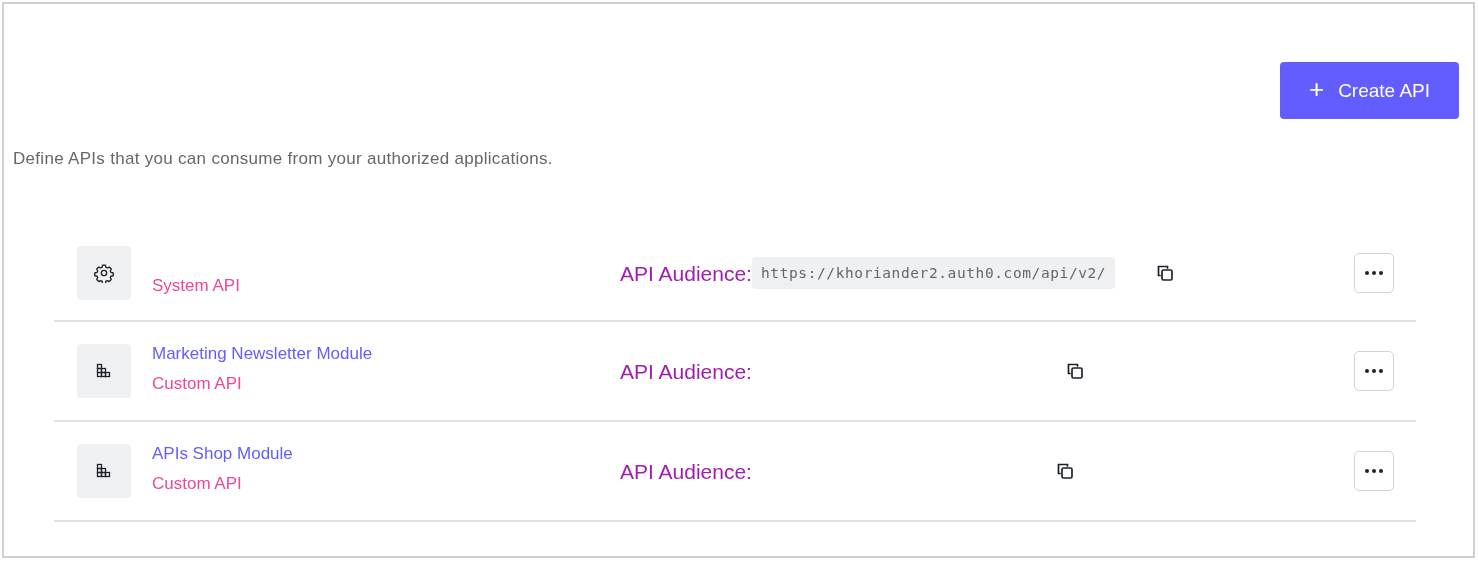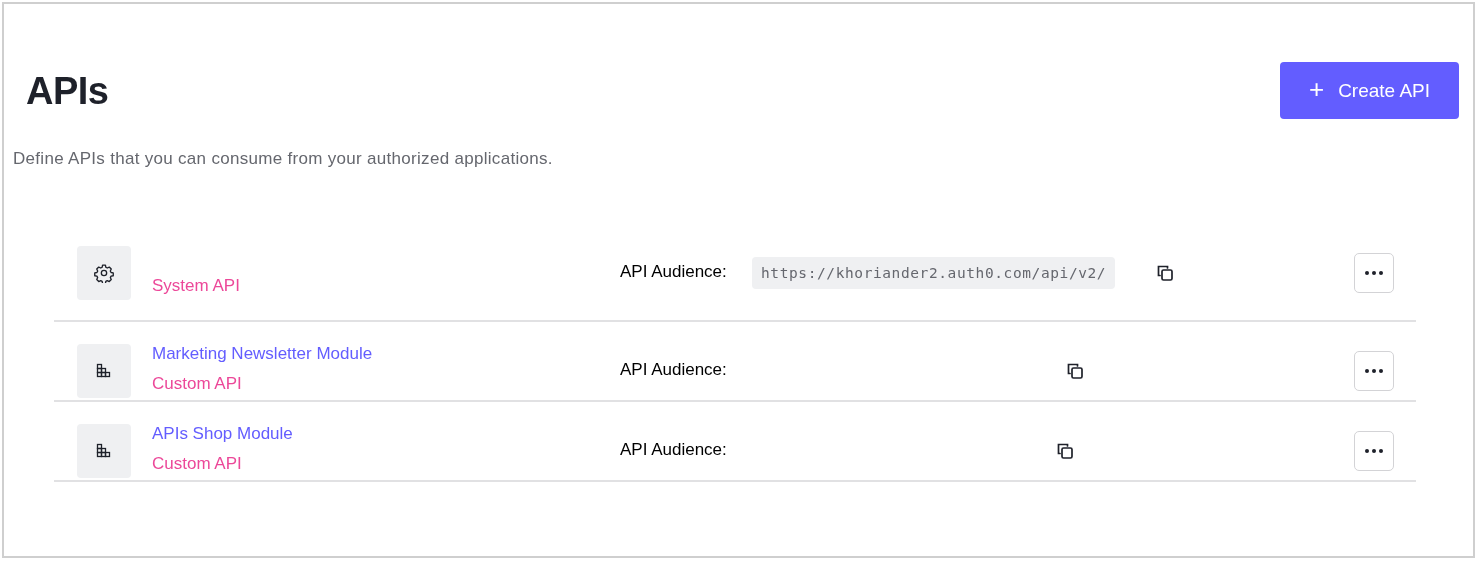--- a/index.html
+++ b/index.html
@@ -19,38 +19,38 @@
     display: flex; align-items: center; justify-content: center; gap: 14px;
     font-family: "Liberation Sans", sans-serif; font-size: 19px; cursor: pointer;
   }
   .create-btn .plus { font-size: 26px; font-weight: 300; line-height: 1; margin-top: -3px; }
   .subtitle {
     position: absolute; left: 9px; top: 145px;
     font-size: 17px; color: #65676e; letter-spacing: 0.3px;
   }
   .api-list { position: absolute; left: 50px; top: 220px; width: 1362px; }
   .api-row {
-    position: relative; height: 80px; border-bottom: 2px solid #e1e1e3;
+    position: relative; height: 100px; border-bottom: 2px solid #e1e1e3;
   }
   .api-row:first-child { height: 98px; }
   .icon-tile {
     position: absolute; left: 23px; top: 22px; width: 54px; height: 54px;
     background: #eff0f2; border-radius: 4px;
     display: flex; align-items: center; justify-content: center;
   }
   .icon-tile svg { display: block; }
   .api-name {
     position: absolute; left: 98px; top: 22px; font-size: 17px;
     color: #635dff; text-decoration: none; cursor: pointer; font-weight: 500;
   }
   .api-type {
     position: absolute; left: 98px; top: 52px; font-size: 17px; color: #ec4899; text-align: center;
   }
   .aud-label {
-    position: absolute; left: 566px; top: 38px; font-size: 17px; color: #000000;
+    position: absolute; left: 566px; top: 38px; font-size: 21px; color: #a21caf;
   }
   .aud-value {
     position: absolute; left: 698px; top: 33px; height: 32px; padding: 0 9px;
     background: #eff0f2; border-radius: 4px;
     font-family: "DejaVu Sans Mono", "Liberation Mono", monospace; font-size: 14.5px;
     color: #65676e; line-height: 32px; white-space: nowrap; letter-spacing: 0.6px;
   }
   .copy-btn {
     position: absolute; top: 38px; width: 22px; height: 22px; cursor: pointer;
     display: flex; align-items: center; justify-content: center;
@@ -60,21 +60,20 @@
     border: 1.5px solid #d3d3d6; border-radius: 5px; background: #ffffff;
     display: flex; align-items: center; justify-content: center; cursor: pointer;
   }
   .dots { display: flex; gap: 3px; }
   .dots span { width: 4px; height: 4px; background: #1e212a; border-radius: 50%; display: block; }
 </style>
 </head>
 <body>
 
 <div class="frame">
-  <h1 class="page-title">APIs</h1>
 
   <button class="create-btn">
     <span class="plus">+</span>
     <span>Create API</span>
   </button>
 
   <p class="subtitle">Define APIs that you can consume from your authorized applications.</p>
 
   <div class="api-list">
 

